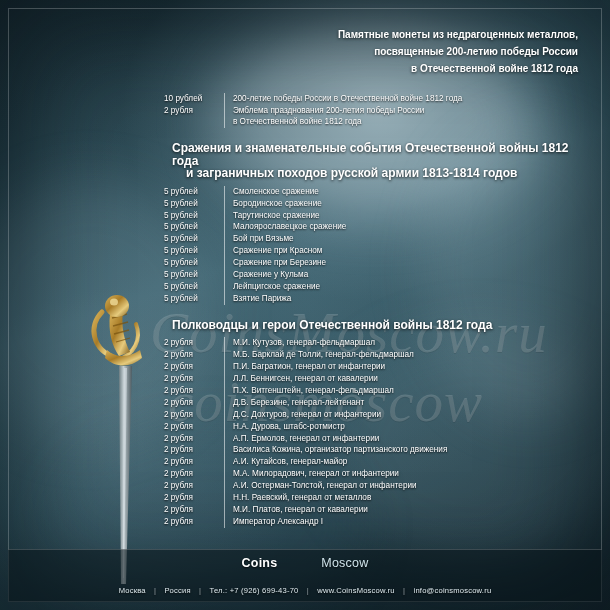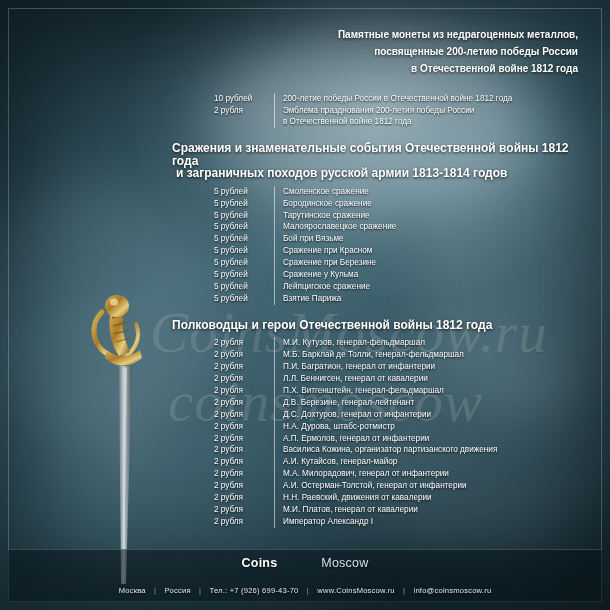--- a/index.html
+++ b/index.html
@@ -60,23 +60,23 @@
 
   .section-head{
     margin:14px 0 6px 42px;
     color:#ffffff;
     font-size:12px;
     font-weight:bold;
     line-height:12.5px;
     text-shadow:0 1px 3px rgba(0,0,0,0.8);
   }
   .section-head span{display:block;}
-  .section-head.indent2 span:nth-child(2){margin-left:4px;}
-
-  table.rows{border-collapse:collapse;margin-left:84px;}
+  .section-head.indent2 span:nth-child(2){margin-left:14px;}
+
+  table.rows{border-collapse:collapse;margin-left:34px;}
   table.rows td{
     color:#ffffff;
     font-size:8.2px;
     line-height:11.4px;
     padding:0 0 0.5px 0;
     white-space:nowrap;
     text-shadow:0 1px 2px rgba(0,0,0,0.85);
     vertical-align:top;
   }
   td.denom{width:60px;text-align:left;padding-right:8px;}
@@ -310,21 +310,21 @@
             <td class="desc">М.А. Милорадович, генерал от инфантерии</td>
           </tr>
         <tr>
             <td class="denom">2 рубля</td>
             <td class="sep"></td>
             <td class="desc">А.И. Остерман-Толстой, генерал от инфантерии</td>
           </tr>
         <tr>
             <td class="denom">2 рубля</td>
             <td class="sep"></td>
-            <td class="desc">Н.Н. Раевский, движения от кавалерии</td>
+            <td class="desc">Н.Н. Раевский, генерал от металлов</td>
           </tr>
         <tr>
             <td class="denom">2 рубля</td>
             <td class="sep"></td>
             <td class="desc">М.И. Платов, генерал от кавалерии</td>
           </tr>
         <tr>
             <td class="denom">2 рубля</td>
             <td class="sep"></td>
             <td class="desc">Император Александр I</td>

